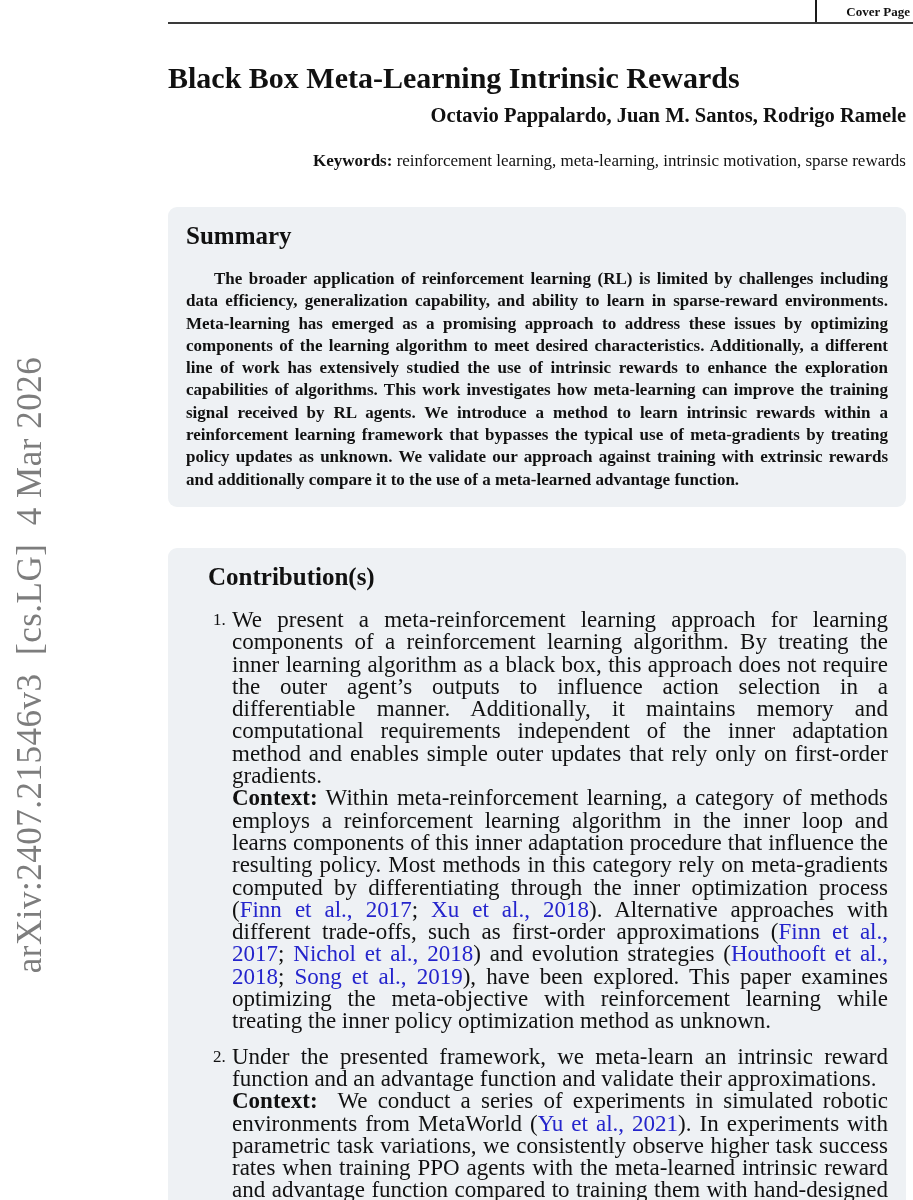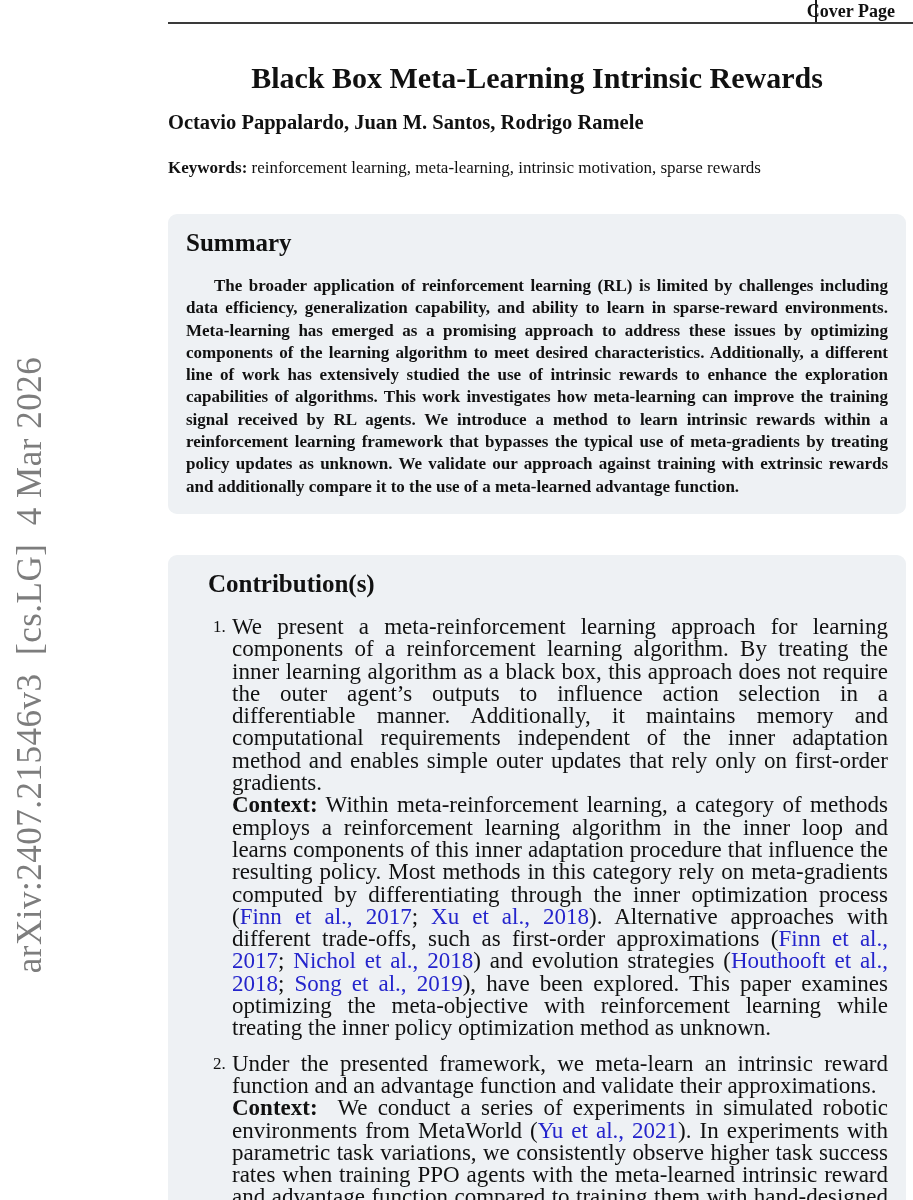--- a/index.html
+++ b/index.html
@@ -27,22 +27,22 @@
     font-size: 35px;
     color: var(--watermark-gray, #7d7d7d);
     white-space: pre;
     letter-spacing: 0.5px;
   }
 
   
   .cover-label {
     position: absolute;
     top: 1px;
-    right: 18px;
-    font-size: 18px;
+    right: 3px;
+    font-size: 13px;
     font-weight: bold;
     line-height: 21px;
   }
   .header-vbar {
     position: absolute;
     left: 815px;
     top: 0;
     width: 2px;
     height: 23px;
     background: #1a1a1a;
@@ -61,34 +61,34 @@
     position: absolute;
     left: 168px;
     top: 0;
     width: 738px;
   }
   .title {
     margin: 59px 0 0 0;
     font-size: 30px;
     line-height: 38px;
     font-weight: bold;
-    text-align: center;
+    text-align: left;
   }
   .authors {
-    margin-top: 12px;
+    margin-top: 5px;
     font-size: 20.5px;
     line-height: 27px;
     font-weight: bold;
-    text-align: left;
+    text-align: right;
   }
   .keywords {
     margin-top: 20px;
     font-size: 17px;
     line-height: 23px;
-    text-align: left;
+    text-align: right;
   }
 
   
   .box {
     margin-top: 35px;
     background: var(--box-background, #eef1f4);
     border-radius: 9px;
     padding: 13px 18px 16px 18px;
   }
   .box.second { margin-top: 41px; padding-left: 40px; }

